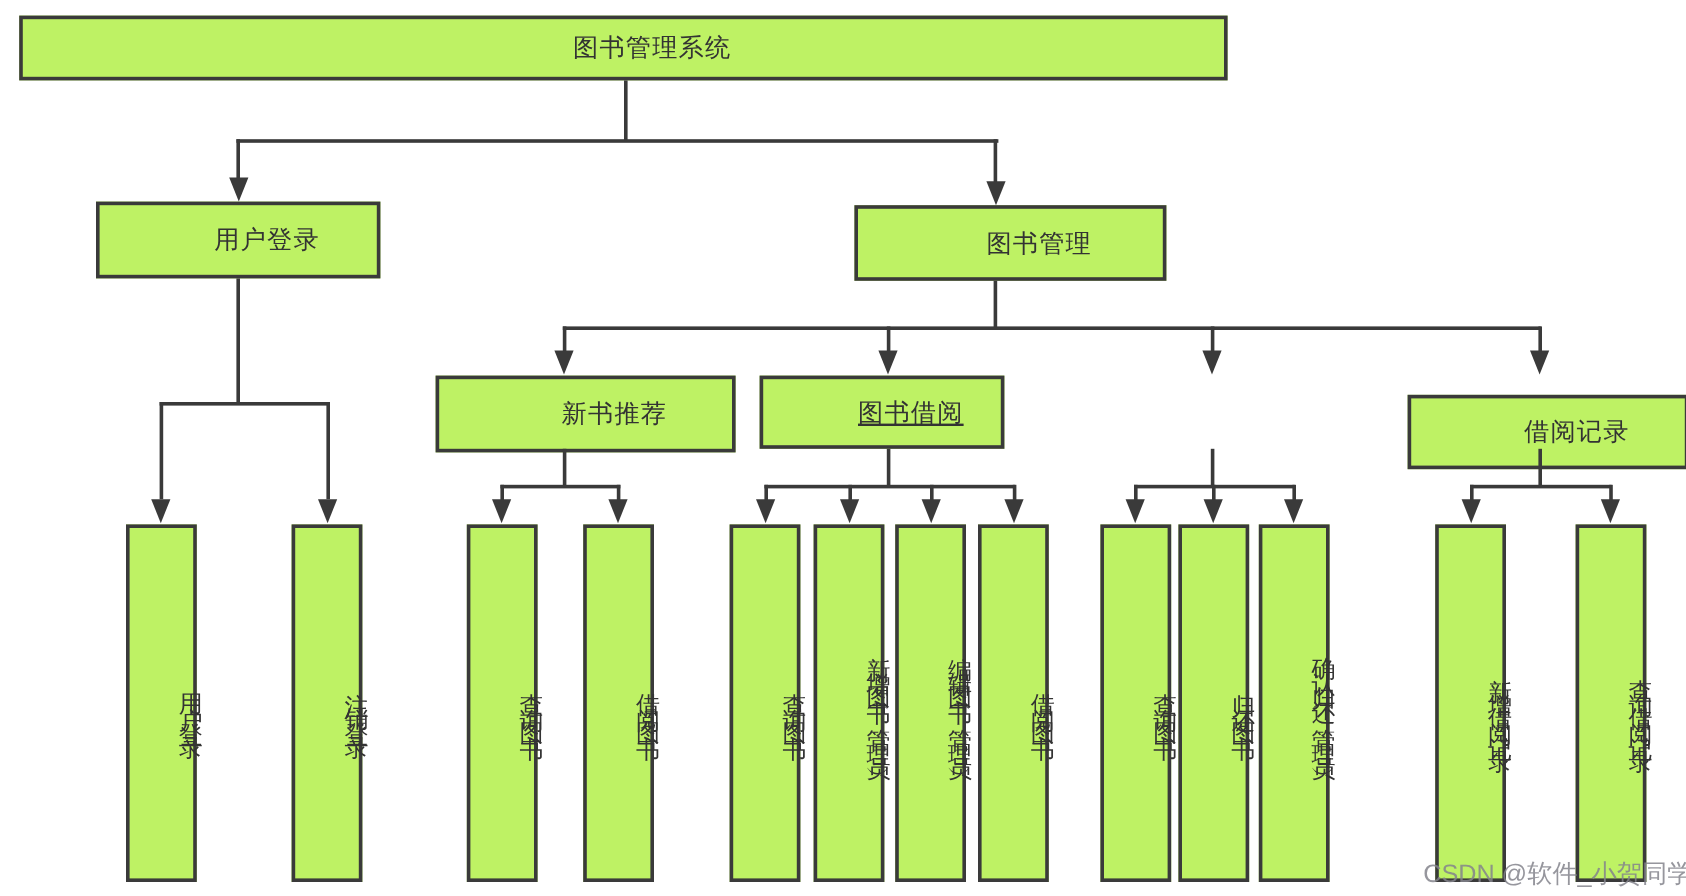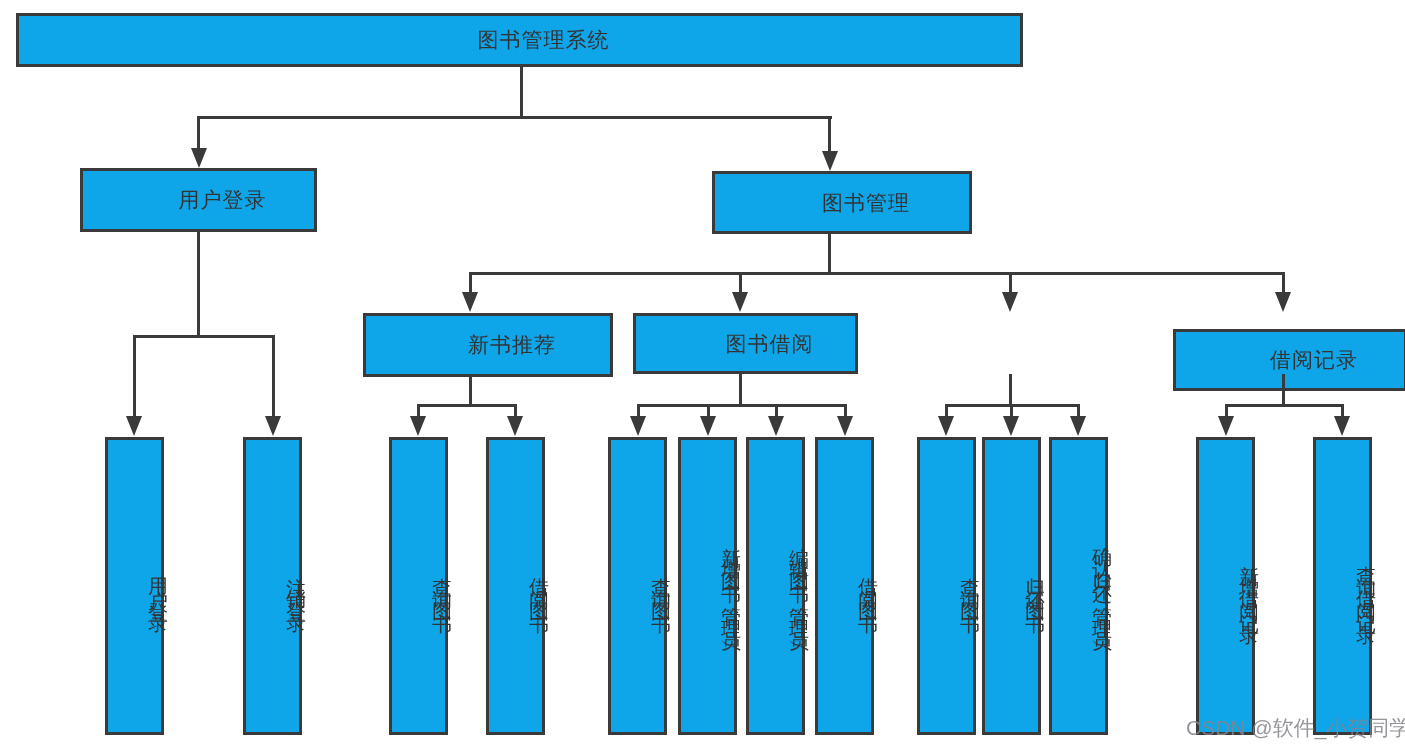--- a/index.html
+++ b/index.html
@@ -2,21 +2,21 @@
 <html lang="zh"><head>
 <meta charset="utf-8">
 <style>
   html,body{margin:0;padding:0;background:#fff;}
   .stage{
     position:relative;width:1405px;height:747px;background:#fff;overflow:hidden;
     font-family:"Liberation Sans","DejaVu Sans",sans-serif;
   }
   
   .box{
-    position:absolute;box-sizing:border-box;background:#0ea5e9;
+    position:absolute;box-sizing:border-box;background:#bef264;
     border:3px solid #3a3a3a;color:#333;
     display:flex;align-items:center;justify-content:center;
     font-size:21px;letter-spacing:1px;padding-left:48px;
   }
   .leaf{width:59px;top:437px;height:298px;}
   .vtext{
     writing-mode:vertical-rl;text-orientation:mixed;
     font-size:20px;letter-spacing:12px;color:#333;line-height:1;
   }
   
@@ -38,21 +38,21 @@
 <div class="stage">
 
   <div class="box" style="left:16px;top:13px;width:1007px;height:54px;">图书管理系统</div>
 
   <div class="box" style="left:80px;top:168px;width:237px;height:64px;">用户登录</div>
 
   <div class="box" style="left:712px;top:171px;width:260px;height:63px;">图书管理</div>
 
   <div class="box" style="left:363px;top:313px;width:250px;height:64px;">新书推荐</div>
 
-  <div class="box" style="left:633px;top:313px;width:225px;height:61px;">图书借阅</div>
+  <div class="box" style="left:633px;top:313px;width:204px;height:61px;text-decoration:underline;">图书借阅</div>
 
 
   <div class="box" style="left:1173px;top:313px;width:234px;height:62px;margin-top:16px;">借阅记录</div>
 
   <div class="box leaf" style="left:105px;">
     <span class="vtext">用户登录</span>
   </div>
   <div class="box leaf" style="left:243px;">
     <span class="vtext">注销登录</span>
   </div>

